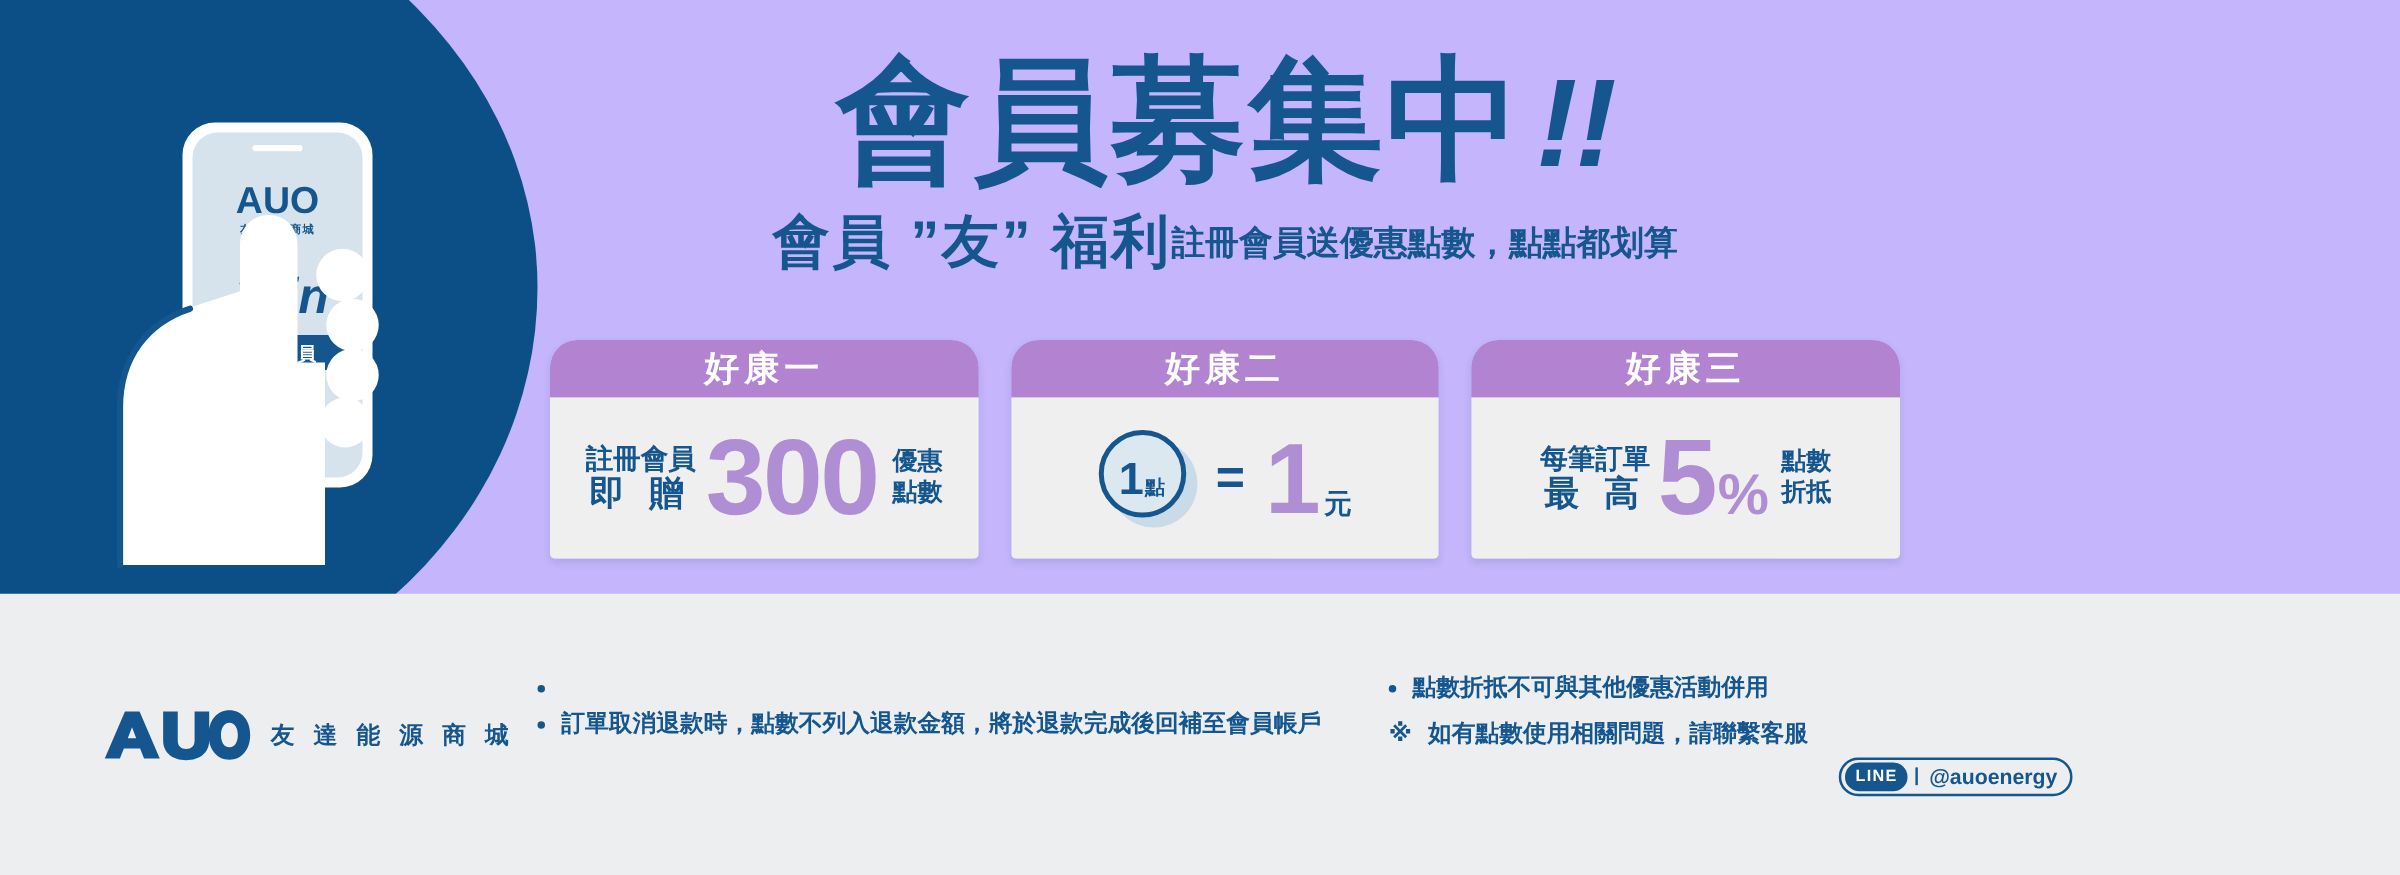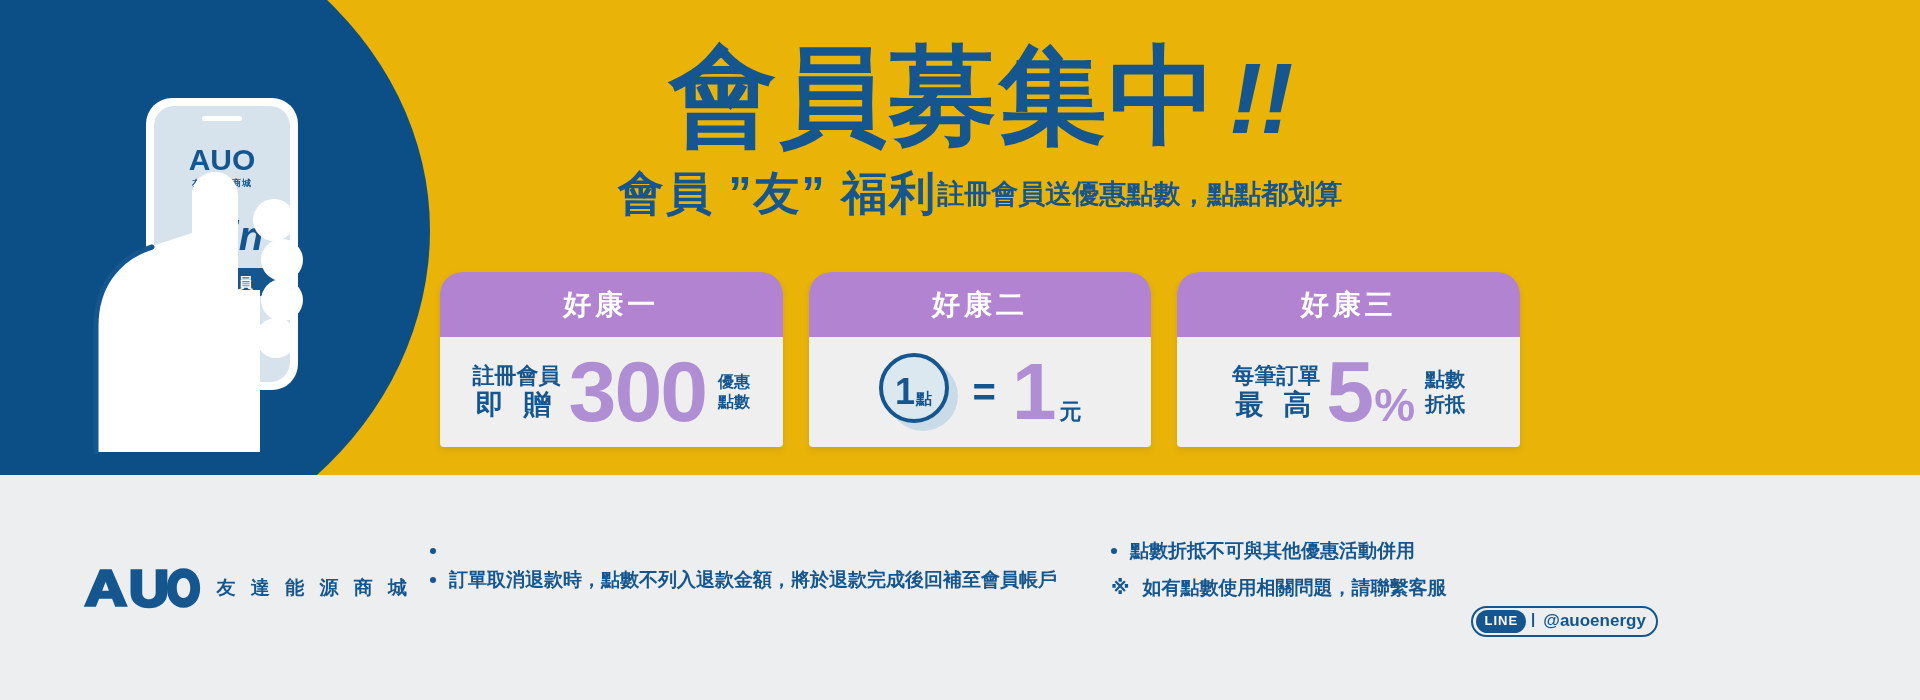--- a/index.html
+++ b/index.html
@@ -6,21 +6,21 @@
   html,body{margin:0;padding:0;}
   body{
     width:1920px;height:700px;
     font-family:"Liberation Sans","DejaVu Sans",sans-serif;
     background:#cfdde7;
     overflow:hidden;
   }
   .banner{
     position:relative;
     width:1920px;height:700px;
-    background:#eab308;
+    background:#c4b5fd;
     overflow:hidden;
     text-decoration:underline;
   }
 
   
   .blob{
     position:absolute;left:-330px;top:-120px;
     width:760px;height:700px;
     background:#0c4f86;
     border-radius:0 55% 52% 0 / 0 50% 50% 0;
@@ -91,21 +91,21 @@
   .card{
     flex:1;
     display:flex;flex-direction:column;
     border-radius:22px 22px 4px 4px;
     overflow:hidden;
     box-shadow:0 3px 6px rgba(40,70,95,.13);
   }
   .card-head{
     background:#b183d0;
     color:#ffffff;
-    height:65px;
+    height:46px;
     display:flex;align-items:center;justify-content:center;
     font-size:28px;font-weight:bold;letter-spacing:4px;
     border-radius:22px 22px 0 0;
   }
   .card-body{
     background:#efeff0;
     flex:1;
     display:flex;align-items:center;justify-content:center;
     padding:0 14px;
   }
@@ -118,21 +118,21 @@
     text-align:center;
   }
   .c1-left .l1{font-size:22px;letter-spacing:0px;}
   .c1-left .l2{font-size:28px;letter-spacing:6px;}
   .c1-num{
     font-size:86px;font-weight:bold;color:#b08ed4;
     line-height:.92;letter-spacing:-2px;
   }
   .c1-right{
     display:flex;flex-direction:column;
-    color:#15568e;font-weight:bold;font-size:16px;line-height:1.25;
+    color:#15568e;font-weight:bold;font-size:20px;line-height:1.25;
     text-align:center;margin-left:4px;
   }
 
   
   .c2{display:flex;align-items:center;justify-content:center;gap:12px;}
   .coin{
     position:relative;width:78px;height:78px;
   }
   .coin-shadow{
     position:absolute;left:9px;top:8px;width:70px;height:70px;
@@ -199,21 +199,21 @@
     display:flex;align-items:flex-start;gap:13px;
     font-size:19px;font-weight:bold;color:#15568e;
     white-space:nowrap;line-height:1.25;
   }
   .dot{
     width:6px;height:6px;border-radius:50%;background:#15568e;
     margin-top:9px;flex:0 0 auto;
   }
   .mark{font-size:19px;font-weight:bold;color:#15568e;flex:0 0 auto;}
   .line-badge{
-    display:inline-flex;align-items:flex-start;
+    display:inline-flex;align-items:center;
     background:#eceef0;
     border:2px solid #15568e;
     border-radius:16px;
     padding:2px 10px 2px 3px;
     margin-left:12px;
     vertical-align:middle;
     margin-top:30px;
   }
   .line-chip{
     background:#15568e;color:#ffffff;

